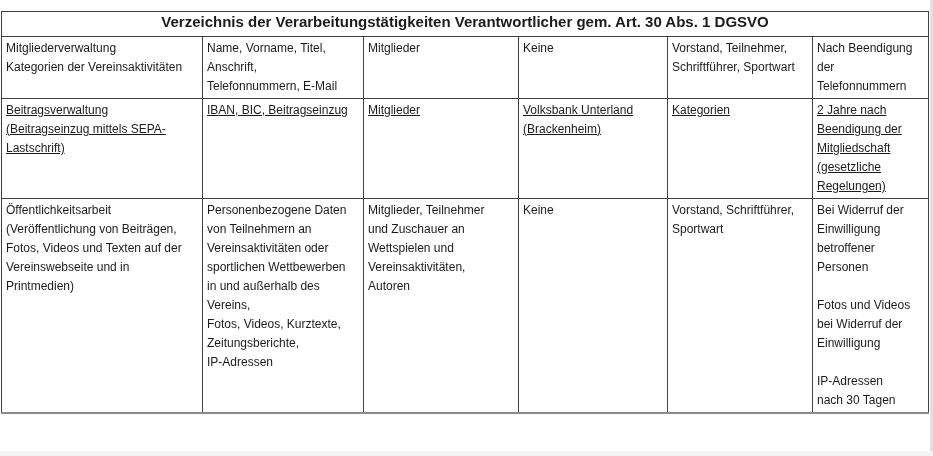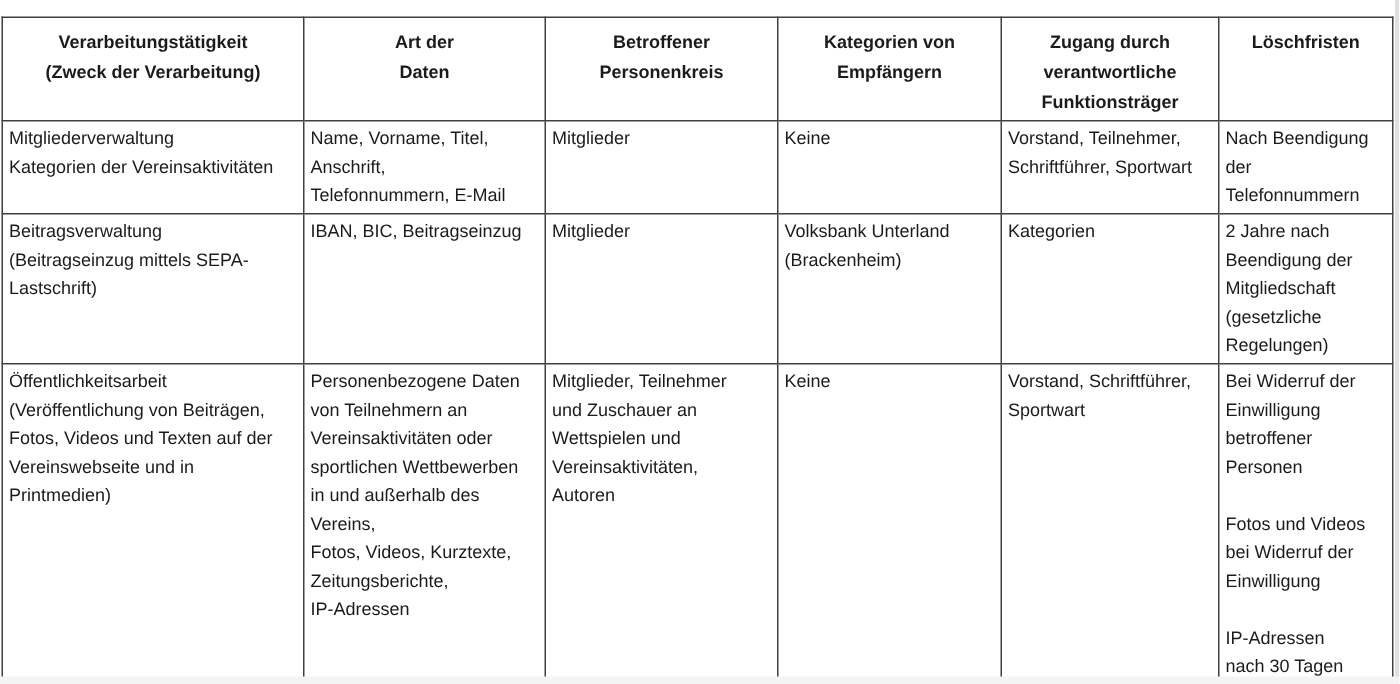--- a/index.html
+++ b/index.html
@@ -50,21 +50,21 @@
     padding: 6px 3px 2px 3px;
   }
   tr.body-row td {
     font-size: 12px;
     line-height: 19px;
     padding: 2px 3px 2px 4px;
     text-align: left;
     font-weight: normal;
   }
   tr.row-1 td { height: 55px; }
-  tr.row-2 td { height: 89px; }
+  tr.row-2 td { height: 89px; text-decoration: underline; }
   tr.row-3 td { height: 199px; }
   .right-edge {
     position: absolute;
     top: 0;
     right: 0;
     width: 3px;
     height: 456px;
     background: #e0e0e0;
   }
   .bottom-edge {
@@ -85,35 +85,24 @@
     <colgroup>
       <col style="width:201px">
       <col style="width:161px">
       <col style="width:155px">
       <col style="width:149px">
       <col style="width:145px">
       <col style="width:116px">
     </colgroup>
 
     <tbody>
+        <tr>
+      <td class="title-cell" colspan="6">Verzeichnis der Verarbeitungstätigkeiten Verantwortlicher gem. Art. 30 Abs. 1 DGSVO</td>
+    </tr>
 
-    <tr class="header-row">
-      <th>Verarbeitungstätigkeit
-(Zweck der Verarbeitung)</th>
-      <th>Art der
-Daten</th>
-      <th>Betroffener
-Personenkreis</th>
-      <th>Kategorien von
-Empfängern</th>
-      <th>Zugang durch
-verantwortliche
-Funktionsträger</th>
-      <th>Löschfristen</th>
-    </tr>
 
     <tr class="body-row row-1">
       <td>Mitgliederverwaltung
 Kategorien der Vereinsaktivitäten</td>
       <td>Name, Vorname, Titel,
 Anschrift,
 Telefonnummern, E-Mail</td>
       <td>Mitglieder</td>
       <td>Keine</td>
       <td>Vorstand, Teilnehmer,

